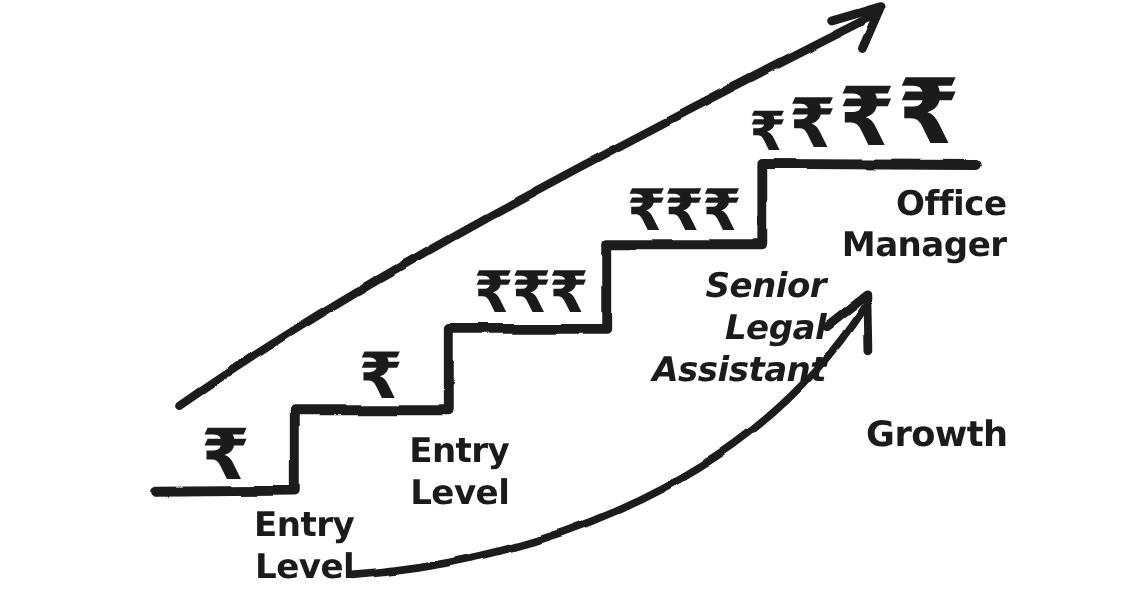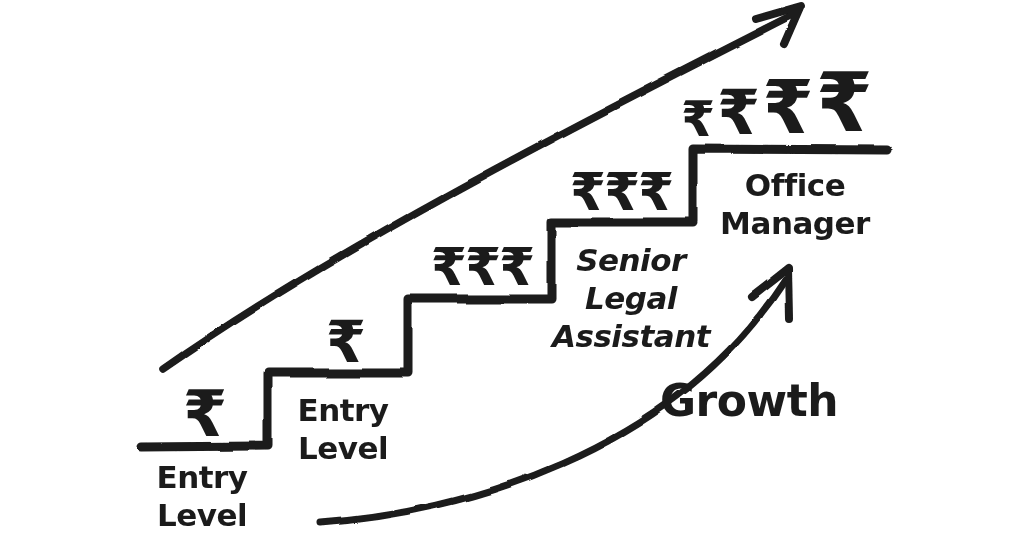--- a/index.html
+++ b/index.html
@@ -12,21 +12,21 @@
     font-family: "DejaVu Sans", sans-serif;
     color: #1b1b1b;
   }
   .strokes {
     position: absolute;
     left: 0; top: 0;
   }
   .step-label {
     position: absolute;
     width: 240px;
-    text-align: center;
+    text-align: right;
     white-space: pre-line;
     font-size: 31px;
     font-weight: 700;
     line-height: 38px;
     letter-spacing: -0.5px;
     transform: translateX(-50%);
   }
   .rupee {
     position: absolute;
     width: 220px;
@@ -52,24 +52,24 @@
   .rupee-row .r-md  { font-size: 62px; }
   .rupee-row .r-lg  { font-size: 74px; }
   .rupee-row .r-xl  { font-size: 82px; }
   .label-step1 { left: 202px; top: 458px; }
   .label-step2 { left: 343px; top: 391px; }
   .label-step3 { left: 482px; top: 308px; }
   .label-step4 { left: 631px; top: 241px; font-style: italic; }
   .label-step5 { left: 795px; top: 166px; }
   .label-growth {
     position: absolute;
-    left: 780px; top: 375px;
+    left: 796px; top: 375px;
     width: 240px;
-    text-align: left;
-    font-size: 44px;
+    text-align: right;
+    font-size: 32px;
     font-weight: 700;
     letter-spacing: -0.5px;
     transform: translateX(-50%);
   }
 </style>
 </head>
 <body>
 
 <div class="canvas">
 

